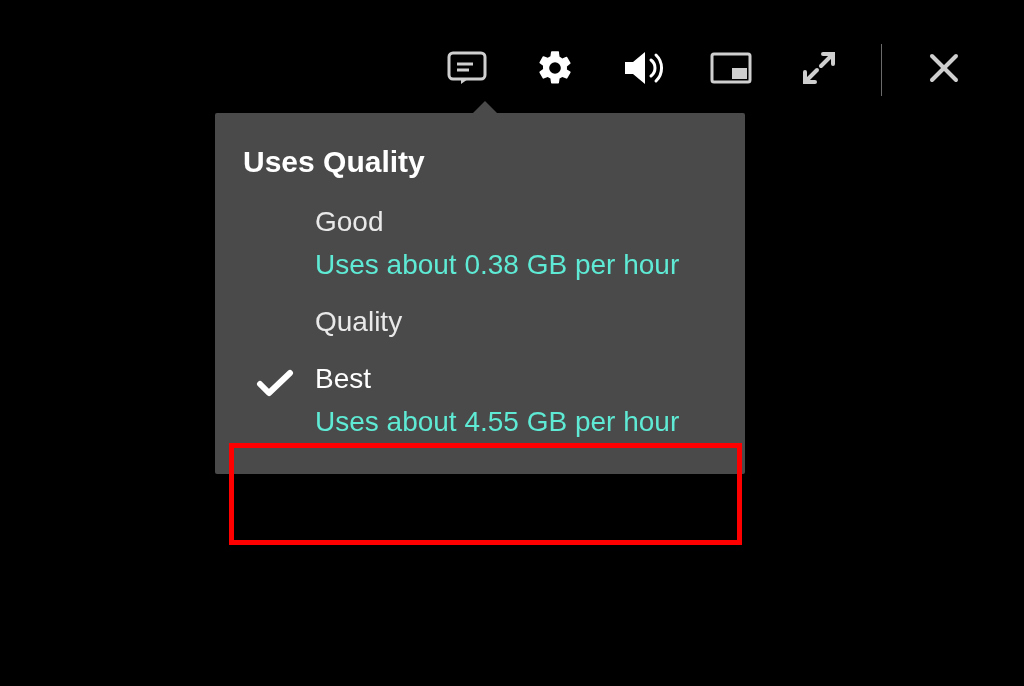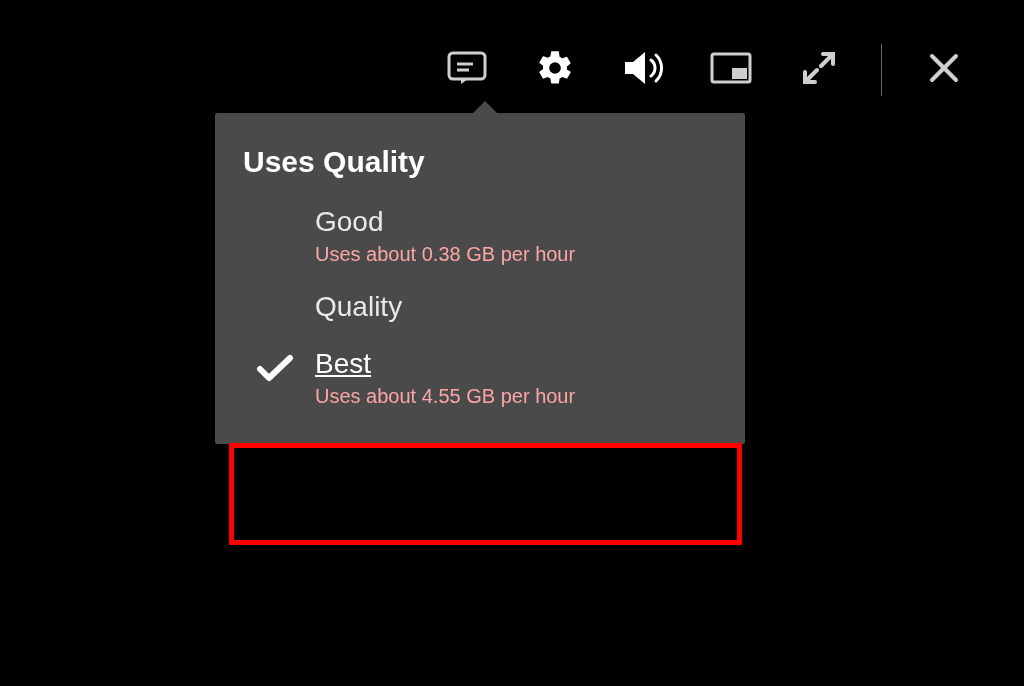--- a/index.html
+++ b/index.html
@@ -84,25 +84,25 @@
   }
   .option .text-col {
     flex: 1;
   }
   .opt-label {
     font-size: 28px;
     color: #e9e9e9;
     line-height: 1.2;
   }
   .opt-sub {
-    font-size: 20px;
-    color: #fca5a5;
-    margin-top: 4px;
-  }
-  .option.selected .opt-label { color: #ffffff; text-decoration: underline; }
+    font-size: 28px;
+    color: #5eead4;
+    margin-top: 10px;
+  }
+  .option.selected .opt-label { color: #ffffff; }
 
   
   .highlight-box {
     position: absolute;
     border: 5px solid #ff0000;
     pointer-events: none;
   }
 </style>
 </head>
 <body>

